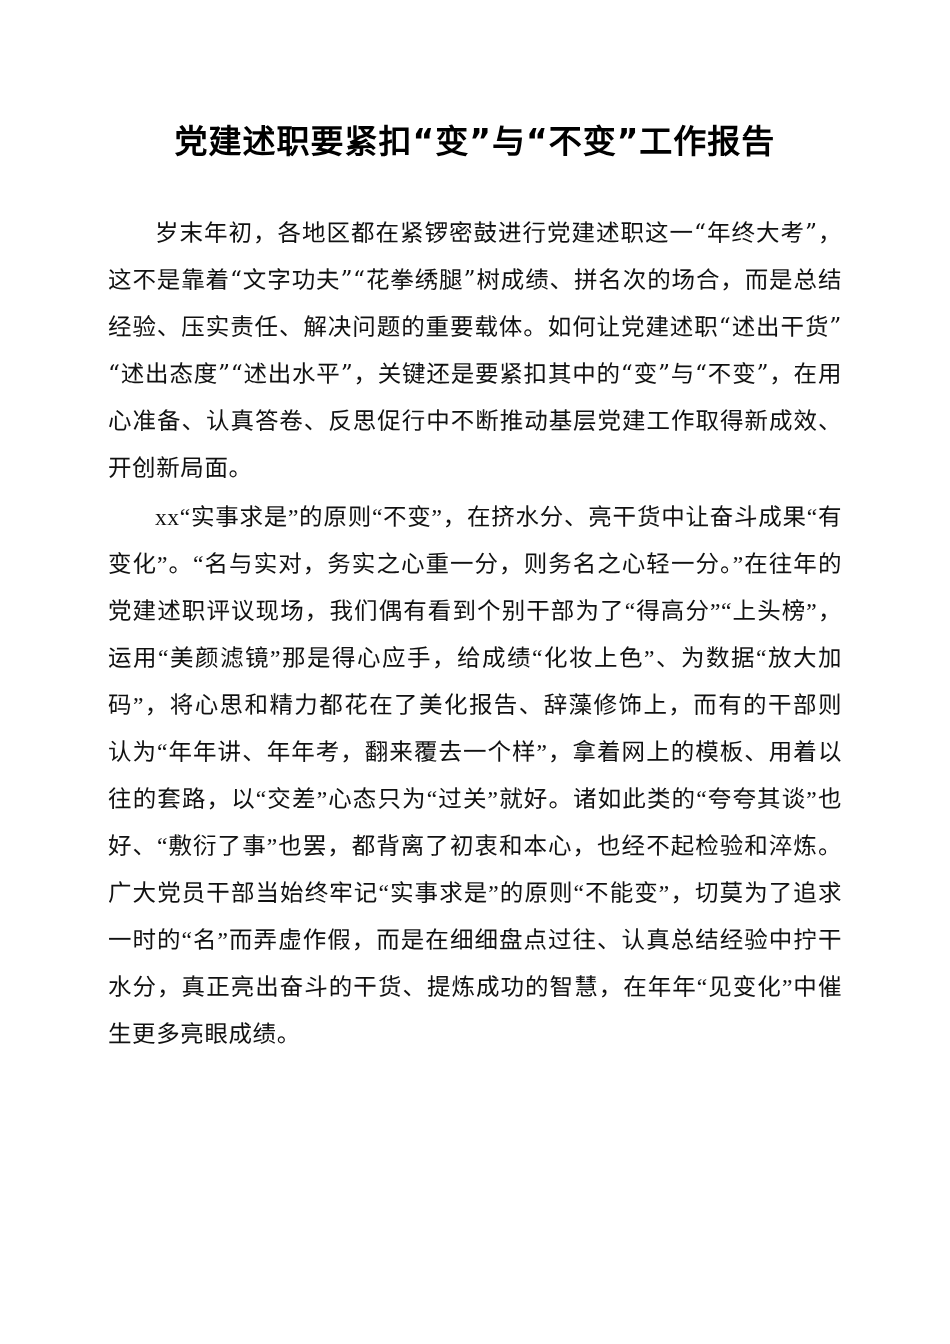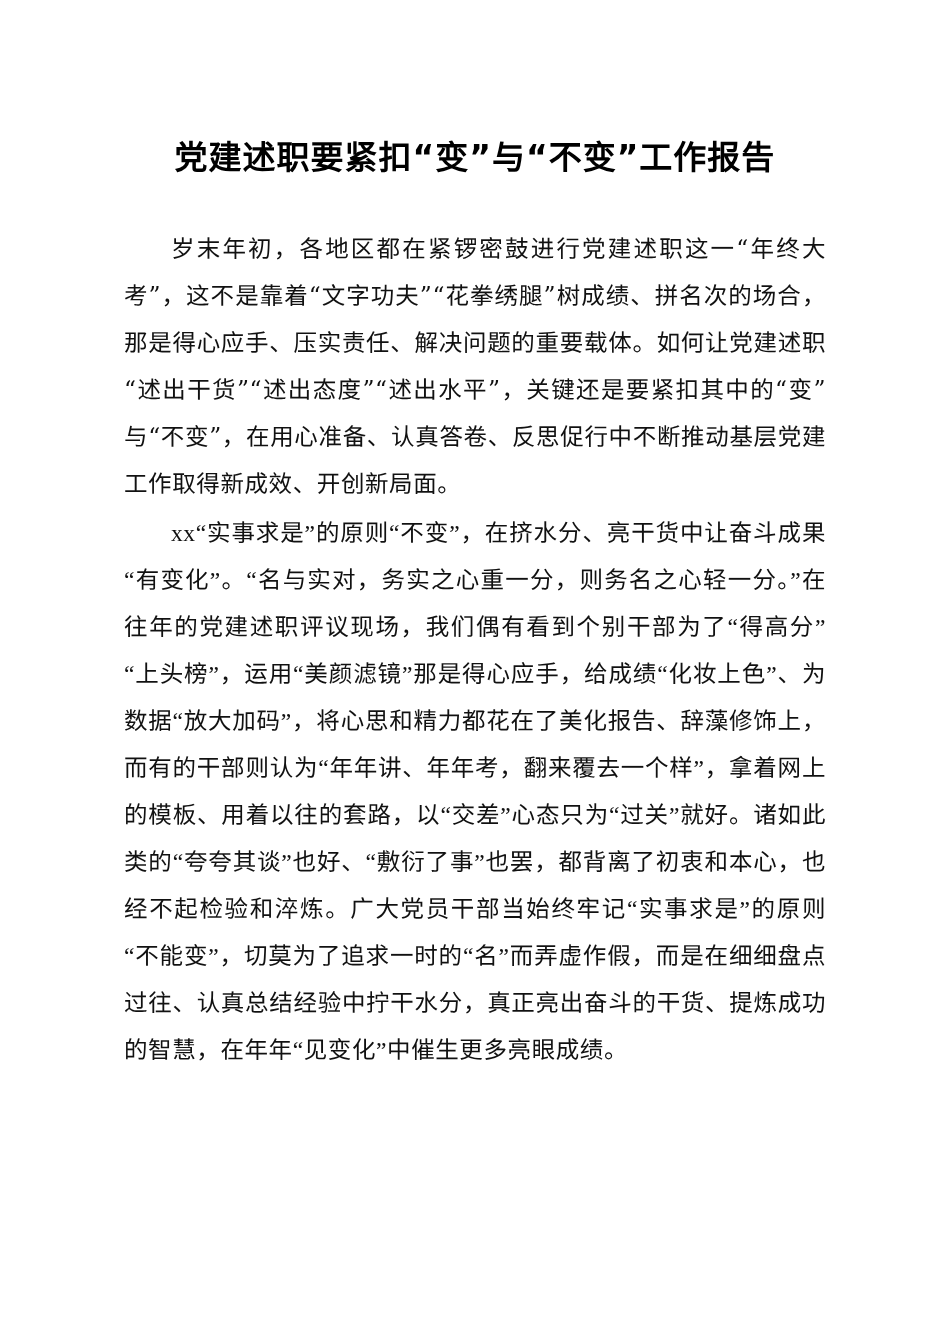--- a/index.html
+++ b/index.html
@@ -11,21 +11,21 @@
     font-family: "DejaVu Serif", "Liberation Serif", serif;
     color: #000000;
   }
   .page {
     width: 950px;
     height: 1344px;
     box-sizing: border-box;
     background: #ffffff;
     position: relative;
     overflow: hidden;
-    padding: 16px;
+    padding: 0;
   }
   .doc-inner {
     box-sizing: border-box;
     padding: 118px 108px 60px 108px;
   }
   .doc-title {
     font-family: "DejaVu Sans", "Liberation Sans", sans-serif;
     font-weight: bold;
     font-size: 33px;
     line-height: 48px;
@@ -51,17 +51,17 @@
     font-family: Liberation Serif, serif;
   }
 </style>
 </head>
 <body>
 
 <div class="page">
   <div class="doc-inner">
     <h1 class="doc-title">党建述职要紧扣“变”与“不变”工作报告</h1>
     <div class="doc-body">
-      <p>岁末年初，各地区都在紧锣密鼓进行党建述职这一“年终大考”，这不是靠着“文字功夫”“花拳绣腿”树成绩、拼名次的场合，那是得心应手、压实责任、解决问题的重要载体。如何让党建述职“述出干货”“述出态度”“述出水平”，关键还是要紧扣其中的“变”与“不变”，在用心准备、认真答卷、反思促行中不断推动基层党建工作取得新成效、开创新局面。</p>
+      <p>岁末年初，各地区都在紧锣密鼓进行党建述职这一“年终大考”，这不是靠着“文字功夫”“花拳绣腿”树成绩、拼名次的场合，而是总结经验、压实责任、解决问题的重要载体。如何让党建述职“述出干货”“述出态度”“述出水平”，关键还是要紧扣其中的“变”与“不变”，在用心准备、认真答卷、反思促行中不断推动基层党建工作取得新成效、开创新局面。</p>
       <p>xx“实事求是”的原则“不变”，在挤水分、亮干货中让奋斗成果“有变化”。“名与实对，务实之心重一分，则务名之心轻一分。”在往年的党建述职评议现场，我们偶有看到个别干部为了“得高分”“上头榜”，运用“美颜滤镜”那是得心应手，给成绩“化妆上色”、为数据“放大加码”，将心思和精力都花在了美化报告、辞藻修饰上，而有的干部则认为“年年讲、年年考，翻来覆去一个样”，拿着网上的模板、用着以往的套路，以“交差”心态只为“过关”就好。诸如此类的“夸夸其谈”也好、“敷衍了事”也罢，都背离了初衷和本心，也经不起检验和淬炼。广大党员干部当始终牢记“实事求是”的原则“不能变”，切莫为了追求一时的“名”而弄虚作假，而是在细细盘点过往、认真总结经验中拧干水分，真正亮出奋斗的干货、提炼成功的智慧，在年年“见变化”中催生更多亮眼成绩。</p>
     </div>
   </div>
 </div>
 
 </body></html>

